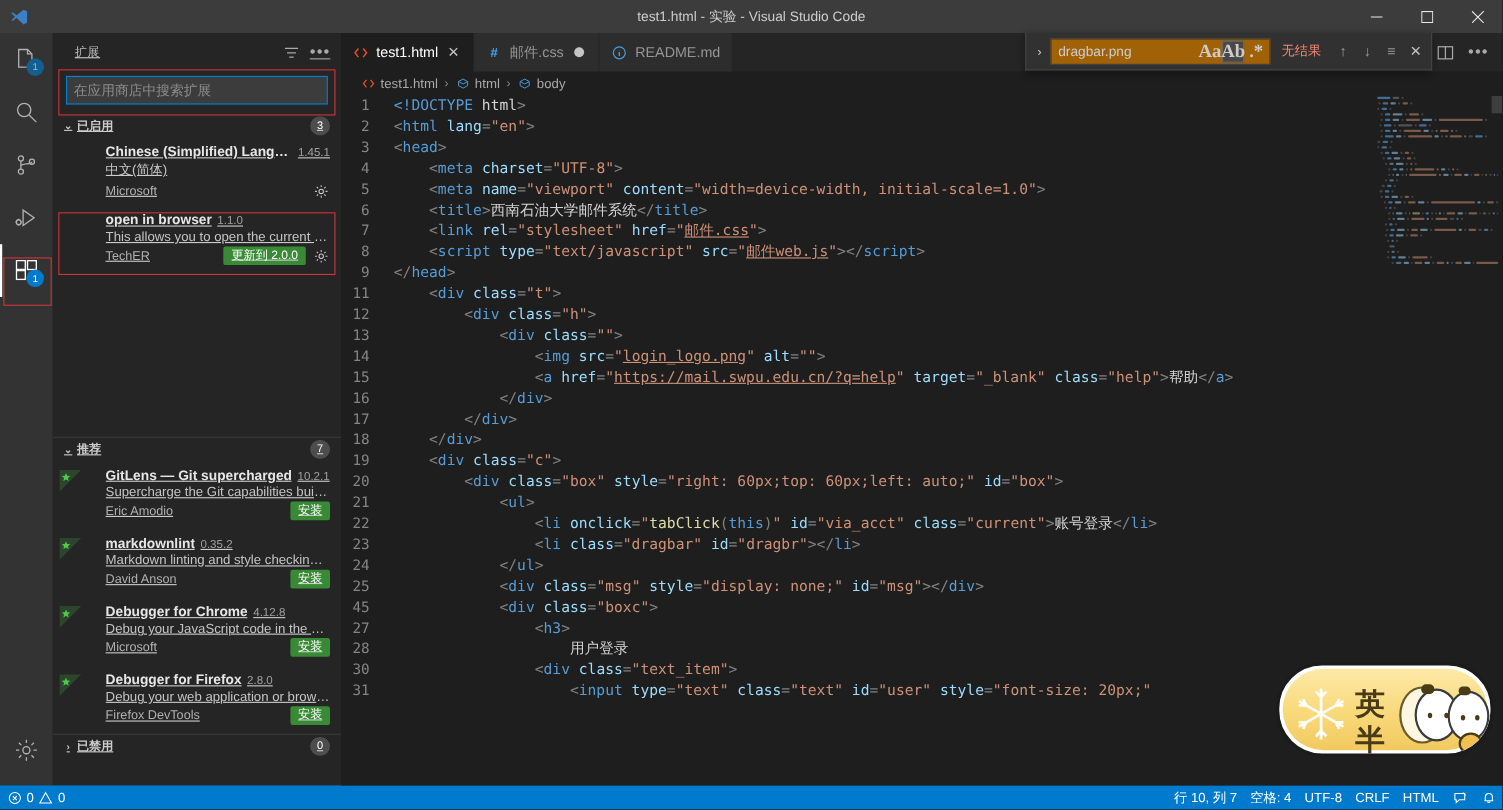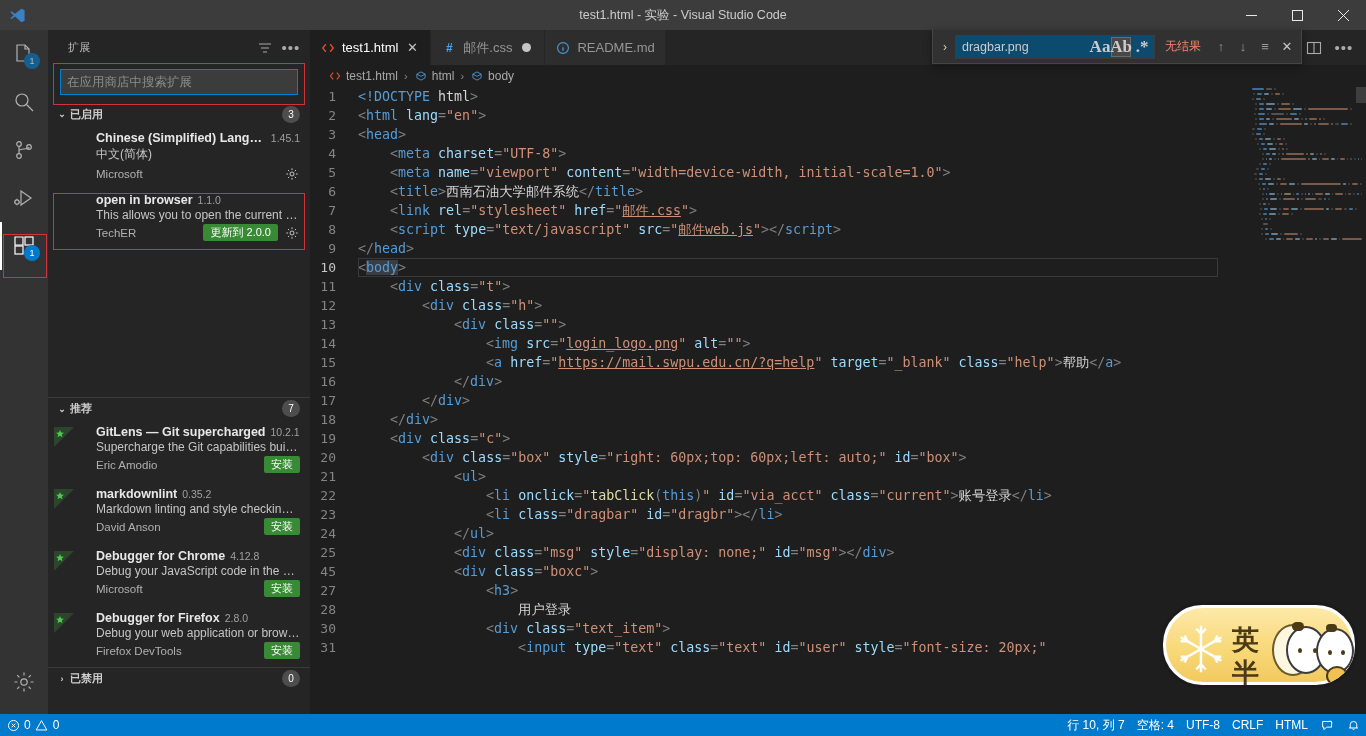--- a/index.html
+++ b/index.html
@@ -55,20 +55,21 @@
     background:#007acc; color:#fff; font-size:9px; line-height:16px; text-align:center;
     padding:0 3px; font-family:"Liberation Sans",sans-serif;
   }
   .act-spacer { flex:1 1 auto; }
   .highlight-box { position:absolute; border:1.6px solid #d0343a; pointer-events:none; z-index:40; }
 
   
   .sidebar {
     width:262px; flex:0 0 262px; background:#252526; display:flex; flex-direction:column;
     min-height:0;
+    text-decoration:underline;
   }
   .side-head {
     height:35px; display:flex; align-items:center; padding:0 8px 0 20px; flex:0 0 35px;
   }
   .side-title { font-size:11px; letter-spacing:.5px; color:#bbbbbb; text-transform:none; }
   .side-head-actions { margin-left:auto; display:flex; gap:4px; align-items:center; }
   .side-act { width:22px; height:22px; display:flex; align-items:center; justify-content:center; opacity:.8; }
   .side-act svg { width:16px; height:16px; stroke:#cccccc; fill:none; stroke-width:1.1; }
   .side-act .dots { font-size:15px; color:#cccccc; line-height:8px; letter-spacing:1px; }
 
@@ -189,21 +190,21 @@
   }
 
   
   .findwidget {
     position:absolute; top:0px; right:64px; height:34px; background:#313131;
     border:1px solid #454545; border-top:none; display:flex; align-items:center;
     padding:0 4px 0 2px; box-shadow:0 2px 8px rgba(0,0,0,.4); z-index:30;
   }
   .find-toggle { width:20px; height:28px; display:flex; align-items:center; justify-content:center; color:#cccccc; font-size:12px; }
   .find-inputbox {
-    width:200px; height:24px; background:#0c4a6e; border:1px solid #3c3c3c; display:flex;
+    width:200px; height:24px; background:#a16207; border:1px solid #3c3c3c; display:flex;
     align-items:center; padding:0 2px 0 6px;
   }
   .find-input {
     flex:1 1 auto; background:transparent; border:none; outline:none; color:#cccccc;
     font-size:12.5px; font-family:"Liberation Sans",sans-serif; min-width:0;
   }
   .find-opts { display:flex; align-items:center; gap:1px; }
   .fopt { width:20px; height:20px; display:flex; align-items:center; justify-content:center;
           font-size:17px; color:#cccccc; font-family:"Liberation Serif",serif;font-weight:bold; }
   .fopt.on { border:1px solid #6a6a6a; background:#484848; }
@@ -582,21 +583,20 @@
           <div class="codelines" id="codelines">
               <div class="cline"><span class="lnum">1</span><span class="ltext"><span class="t-doct">&lt;!DOCTYPE</span><span class="t-txt"> html</span><span class="t-ang">&gt;</span></span></div>
               <div class="cline"><span class="lnum">2</span><span class="ltext"><span class="t-ang">&lt;</span><span class="t-tag">html</span><span class="t-txt"> </span><span class="t-attr">lang</span><span class="t-ang">=</span><span class="t-str">"en"</span><span class="t-ang">&gt;</span></span></div>
               <div class="cline"><span class="lnum">3</span><span class="ltext"><span class="t-ang">&lt;</span><span class="t-tag">head</span><span class="t-ang">&gt;</span></span></div>
               <div class="cline"><span class="lnum">4</span><span class="ltext"><span class="t-txt">    </span><span class="t-ang">&lt;</span><span class="t-tag">meta</span><span class="t-txt"> </span><span class="t-attr">charset</span><span class="t-ang">=</span><span class="t-str">"UTF-8"</span><span class="t-ang">&gt;</span></span></div>
               <div class="cline"><span class="lnum">5</span><span class="ltext"><span class="t-txt">    </span><span class="t-ang">&lt;</span><span class="t-tag">meta</span><span class="t-txt"> </span><span class="t-attr">name</span><span class="t-ang">=</span><span class="t-str">"viewport"</span><span class="t-txt"> </span><span class="t-attr">content</span><span class="t-ang">=</span><span class="t-str">"width=device-width, initial-scale=1.0"</span><span class="t-ang">&gt;</span></span></div>
               <div class="cline"><span class="lnum">6</span><span class="ltext"><span class="t-txt">    </span><span class="t-ang">&lt;</span><span class="t-tag">title</span><span class="t-ang">&gt;</span><span class="t-txt">西南石油大学邮件系统</span><span class="t-ang">&lt;/</span><span class="t-tag">title</span><span class="t-ang">&gt;</span></span></div>
               <div class="cline"><span class="lnum">7</span><span class="ltext"><span class="t-txt">    </span><span class="t-ang">&lt;</span><span class="t-tag">link</span><span class="t-txt"> </span><span class="t-attr">rel</span><span class="t-ang">=</span><span class="t-str">"stylesheet"</span><span class="t-txt"> </span><span class="t-attr">href</span><span class="t-ang">=</span><span class="t-str">"</span><span class="t-link">邮件.css</span><span class="t-str">"</span><span class="t-ang">&gt;</span></span></div>
               <div class="cline"><span class="lnum">8</span><span class="ltext"><span class="t-txt">    </span><span class="t-ang">&lt;</span><span class="t-tag">script</span><span class="t-txt"> </span><span class="t-attr">type</span><span class="t-ang">=</span><span class="t-str">"text/javascript"</span><span class="t-txt"> </span><span class="t-attr">src</span><span class="t-ang">=</span><span class="t-str">"</span><span class="t-link">邮件web.js</span><span class="t-str">"</span><span class="t-ang">&gt;&lt;/</span><span class="t-tag">script</span><span class="t-ang">&gt;</span></span></div>
               <div class="cline"><span class="lnum">9</span><span class="ltext"><span class="t-ang">&lt;/</span><span class="t-tag">head</span><span class="t-ang">&gt;</span></span></div>
-              <div class="cline current-line"><span class="lnum cur">10</span><span class="ltext" style="outline: rgb(58, 58, 58) solid 1px; outline-offset: -1px; margin-right: 28px; display: block;"><span class="t-ang">&lt;</span><span class="t-tag sel-word">body</span><span class="t-ang">&gt;</span></span></div>
               <div class="cline"><span class="lnum">11</span><span class="ltext"><span class="t-txt">    </span><span class="t-ang">&lt;</span><span class="t-tag">div</span><span class="t-txt"> </span><span class="t-attr">class</span><span class="t-ang">=</span><span class="t-str">"t"</span><span class="t-ang">&gt;</span></span></div>
               <div class="cline"><span class="lnum">12</span><span class="ltext"><span class="t-txt">        </span><span class="t-ang">&lt;</span><span class="t-tag">div</span><span class="t-txt"> </span><span class="t-attr">class</span><span class="t-ang">=</span><span class="t-str">"h"</span><span class="t-ang">&gt;</span></span></div>
               <div class="cline"><span class="lnum">13</span><span class="ltext"><span class="t-txt">            </span><span class="t-ang">&lt;</span><span class="t-tag">div</span><span class="t-txt"> </span><span class="t-attr">class</span><span class="t-ang">=</span><span class="t-str">""</span><span class="t-ang">&gt;</span></span></div>
               <div class="cline"><span class="lnum">14</span><span class="ltext"><span class="t-txt">                </span><span class="t-ang">&lt;</span><span class="t-tag">img</span><span class="t-txt"> </span><span class="t-attr">src</span><span class="t-ang">=</span><span class="t-str">"</span><span class="t-link">login_logo.png</span><span class="t-str">"</span><span class="t-txt"> </span><span class="t-attr">alt</span><span class="t-ang">=</span><span class="t-str">""</span><span class="t-ang">&gt;</span></span></div>
               <div class="cline"><span class="lnum">15</span><span class="ltext"><span class="t-txt">                </span><span class="t-ang">&lt;</span><span class="t-tag">a</span><span class="t-txt"> </span><span class="t-attr">href</span><span class="t-ang">=</span><span class="t-str">"</span><span class="t-link">https://mail.swpu.edu.cn/?q=help</span><span class="t-str">"</span><span class="t-txt"> </span><span class="t-attr">target</span><span class="t-ang">=</span><span class="t-str">"_blank"</span><span class="t-txt"> </span><span class="t-attr">class</span><span class="t-ang">=</span><span class="t-str">"help"</span><span class="t-ang">&gt;</span><span class="t-txt">帮助</span><span class="t-ang">&lt;/</span><span class="t-tag">a</span><span class="t-ang">&gt;</span></span></div>
               <div class="cline"><span class="lnum">16</span><span class="ltext"><span class="t-txt">            </span><span class="t-ang">&lt;/</span><span class="t-tag">div</span><span class="t-ang">&gt;</span></span></div>
               <div class="cline"><span class="lnum">17</span><span class="ltext"><span class="t-txt">        </span><span class="t-ang">&lt;/</span><span class="t-tag">div</span><span class="t-ang">&gt;</span></span></div>
               <div class="cline"><span class="lnum">18</span><span class="ltext"><span class="t-txt">    </span><span class="t-ang">&lt;/</span><span class="t-tag">div</span><span class="t-ang">&gt;</span></span></div>
               <div class="cline"><span class="lnum">19</span><span class="ltext"><span class="t-txt">    </span><span class="t-ang">&lt;</span><span class="t-tag">div</span><span class="t-txt"> </span><span class="t-attr">class</span><span class="t-ang">=</span><span class="t-str">"c"</span><span class="t-ang">&gt;</span></span></div>
               <div class="cline"><span class="lnum">20</span><span class="ltext"><span class="t-txt">        </span><span class="t-ang">&lt;</span><span class="t-tag">div</span><span class="t-txt"> </span><span class="t-attr">class</span><span class="t-ang">=</span><span class="t-str">"box"</span><span class="t-txt"> </span><span class="t-attr">style</span><span class="t-ang">=</span><span class="t-str">"right: 60px;top: 60px;left: auto;"</span><span class="t-txt"> </span><span class="t-attr">id</span><span class="t-ang">=</span><span class="t-str">"box"</span><span class="t-ang">&gt;</span></span></div>

